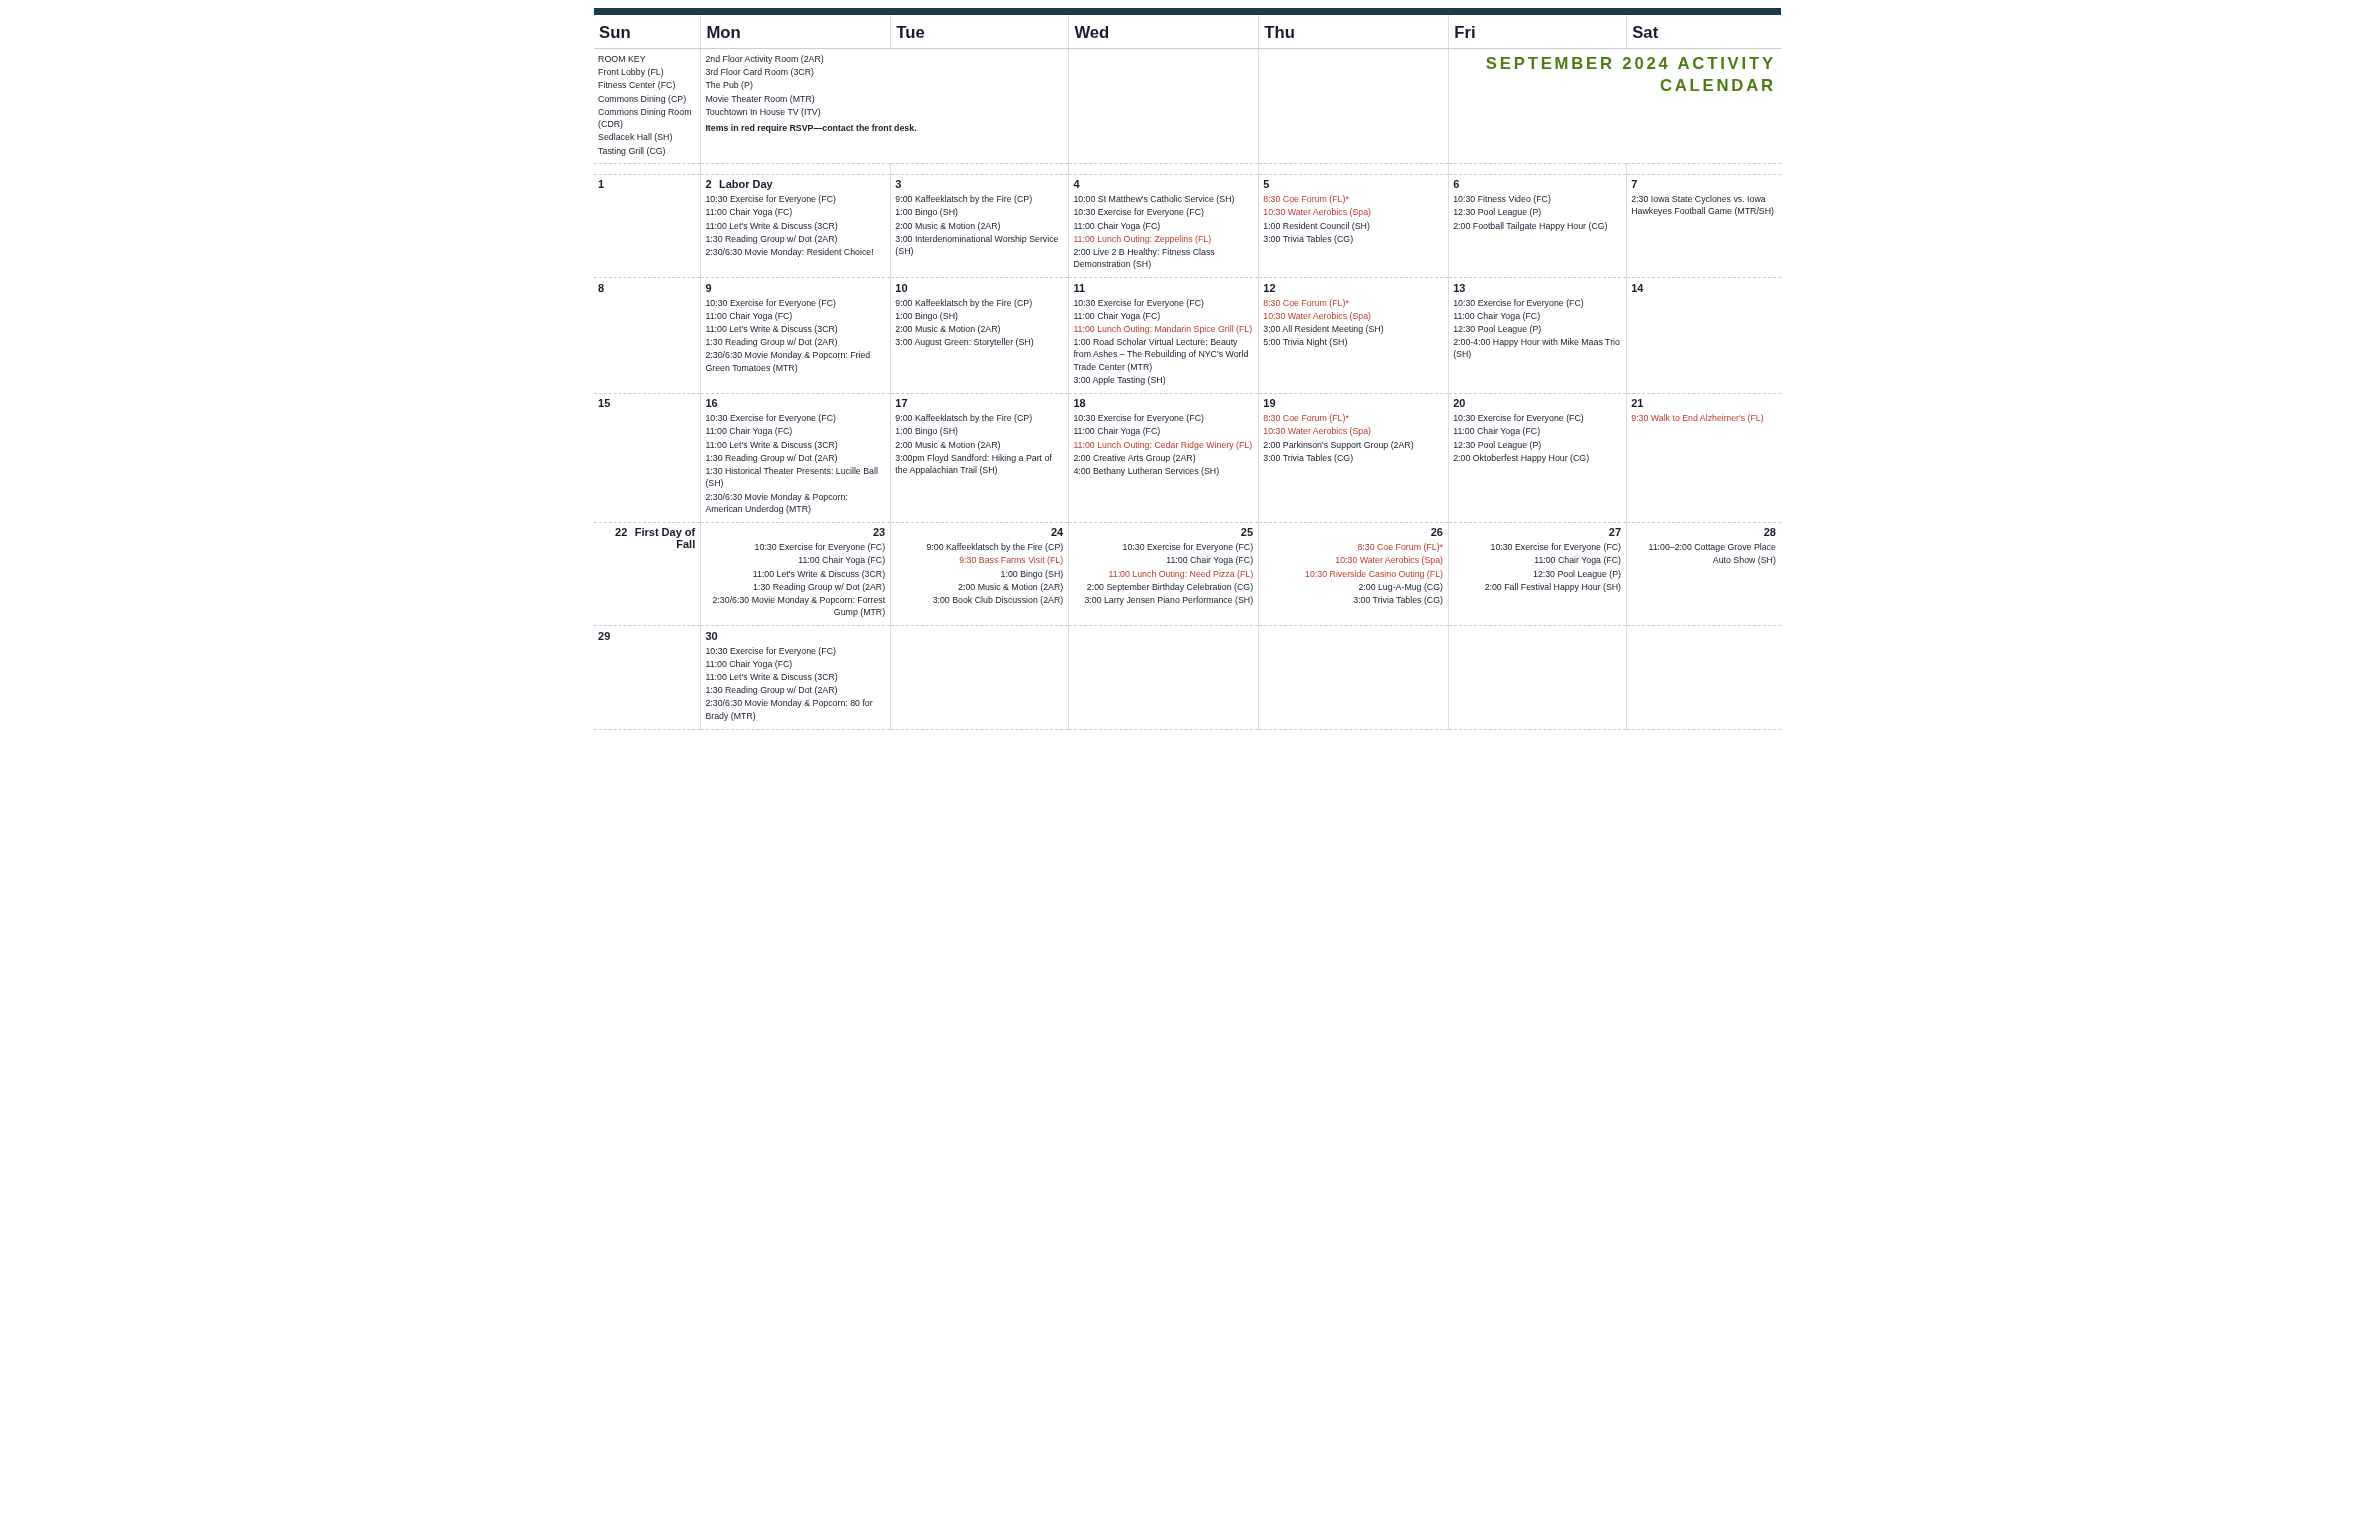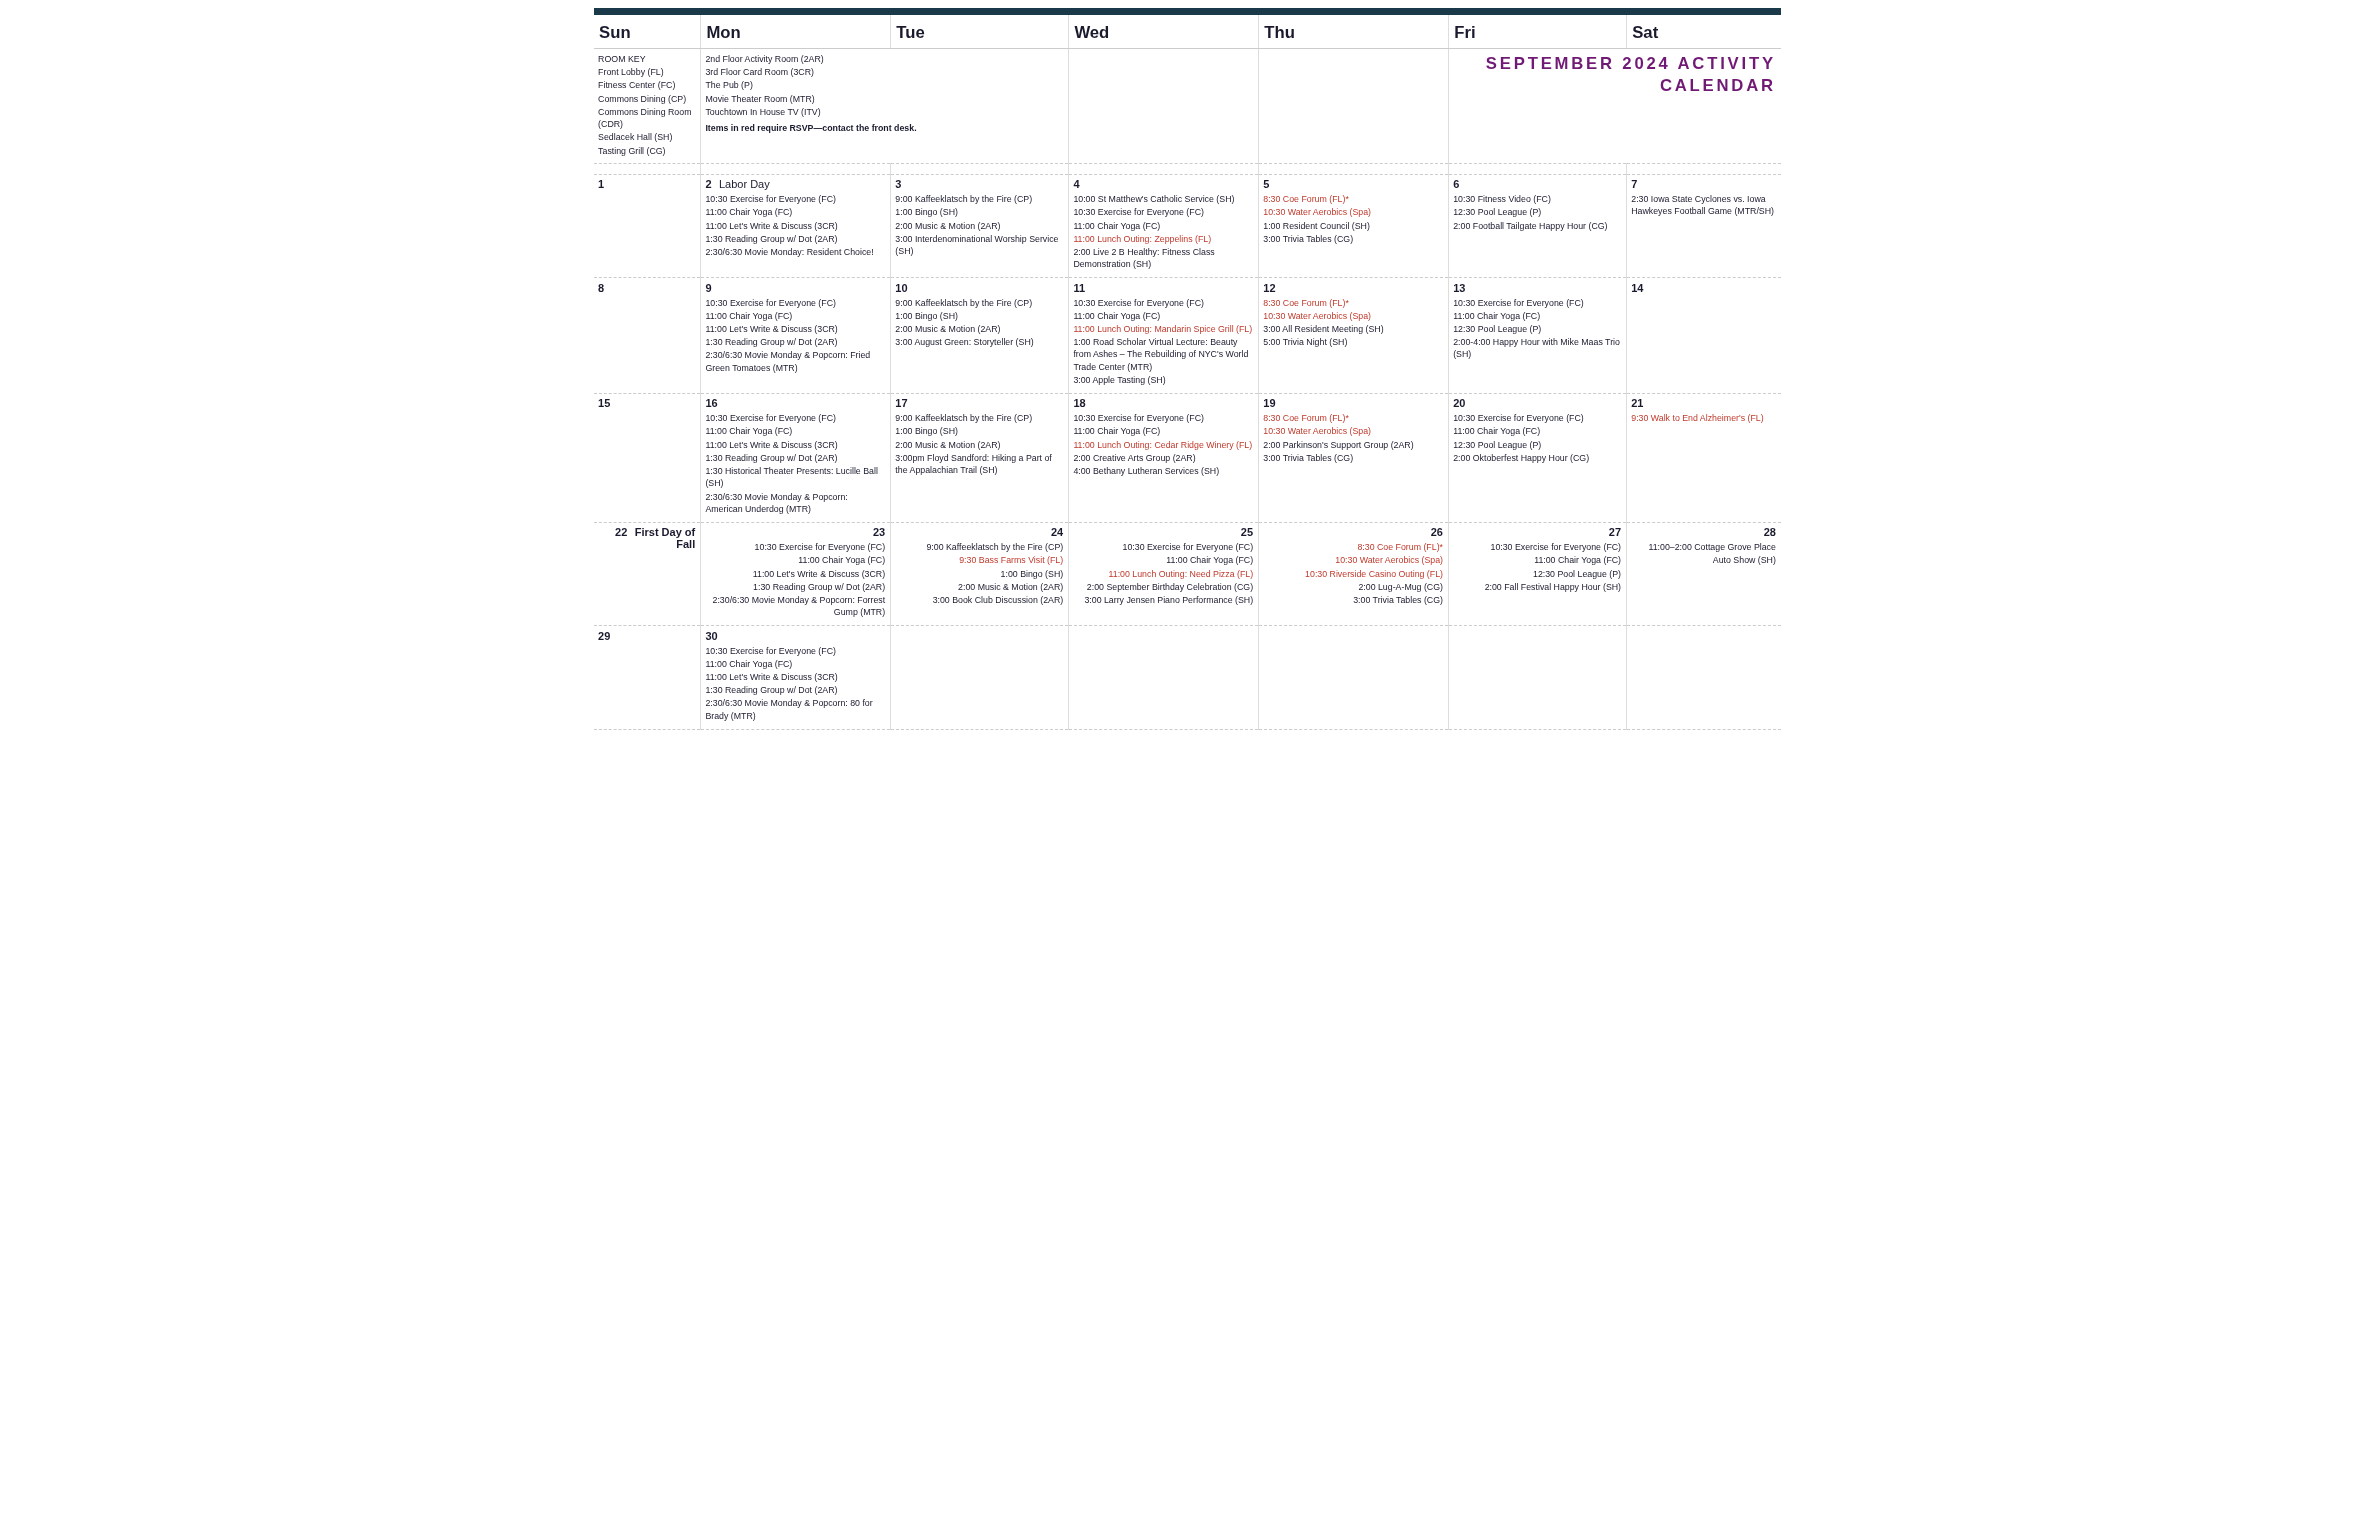--- a/index.html
+++ b/index.html
@@ -72,21 +72,21 @@
     }
     .title-cell {
       text-align: right;
       vertical-align: middle;
       padding-right: 9.3px;
     }
     .calendar-title {
       font-size: 16.7px;
       font-weight: 700;
       letter-spacing: 2.8px;
-      color: #701a75;
+      color: #4d7c0f;
       line-height: 1.3;
     }
     .header-row th {
       background: #fff;
     }
   </style>
 </head>
 <body>
 
 <div class="calendar-wrapper">
@@ -147,21 +147,21 @@
           <td style="vertical-align: top; padding: 3.7px 4.6px 5.6px; min-height: 93px;"></td>
           <td style="vertical-align: top; padding: 3.7px 4.6px 5.6px; min-height: 93px;"></td>
           <td style="vertical-align: top; padding: 3.7px 4.6px 5.6px; min-height: 93px;"></td>
           <td style="vertical-align: top; padding: 3.7px 4.6px 5.6px; min-height: 93px;"></td>
         </tr>
         <tr style="border-top: 0.9px dashed rgb(204, 204, 204);">
           <td style="vertical-align: top; padding: 3.7px 4.6px 5.6px; min-height: 93px;">
             <span class="day-num">1</span>
           </td>
           <td style="vertical-align: top; padding: 3.7px 4.6px 5.6px; min-height: 93px;">
-            <span class="day-num">2<span class="day-label" style="font-size:11px;font-weight:400;margin-left:7.4px;">Labor Day</span></span>
+            <span class="day-num">2<span class="day-label" style="font-size:11px;font-weight:700;margin-left:7.4px;">Labor Day</span></span>
             <span class="event black">10:30 Exercise for Everyone (FC)</span>
             <span class="event black">11:00 Chair Yoga (FC)</span>
             <span class="event black">11:00 Let's Write &amp; Discuss (3CR)</span>
             <span class="event black">1:30 Reading Group w/ Dot (2AR)</span>
             <span class="event black">2:30/6:30 Movie Monday: Resident Choice!</span>
           </td>
           <td style="vertical-align: top; padding: 3.7px 4.6px 5.6px; min-height: 93px;">
             <span class="day-num">3</span>
             <span class="event black">9:00 Kaffeeklatsch by the Fire (CP)</span>
             <span class="event black">1:00 Bingo (SH)</span>

